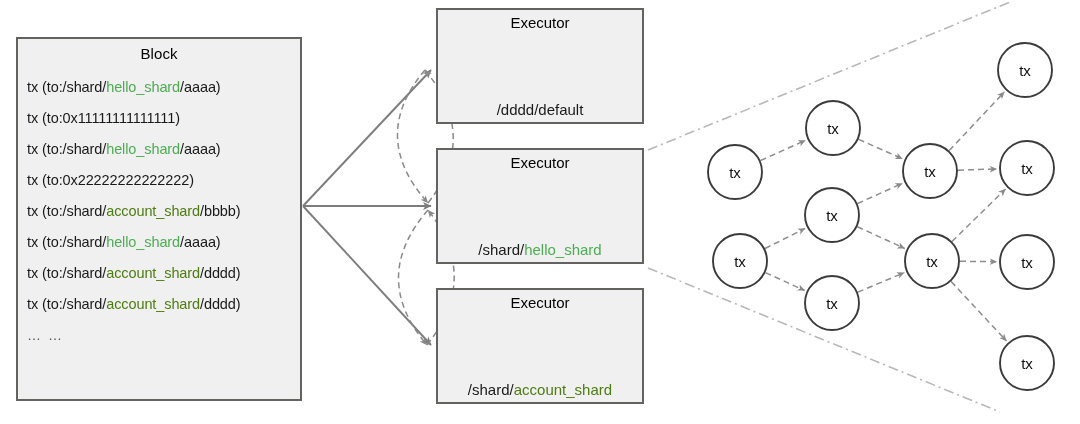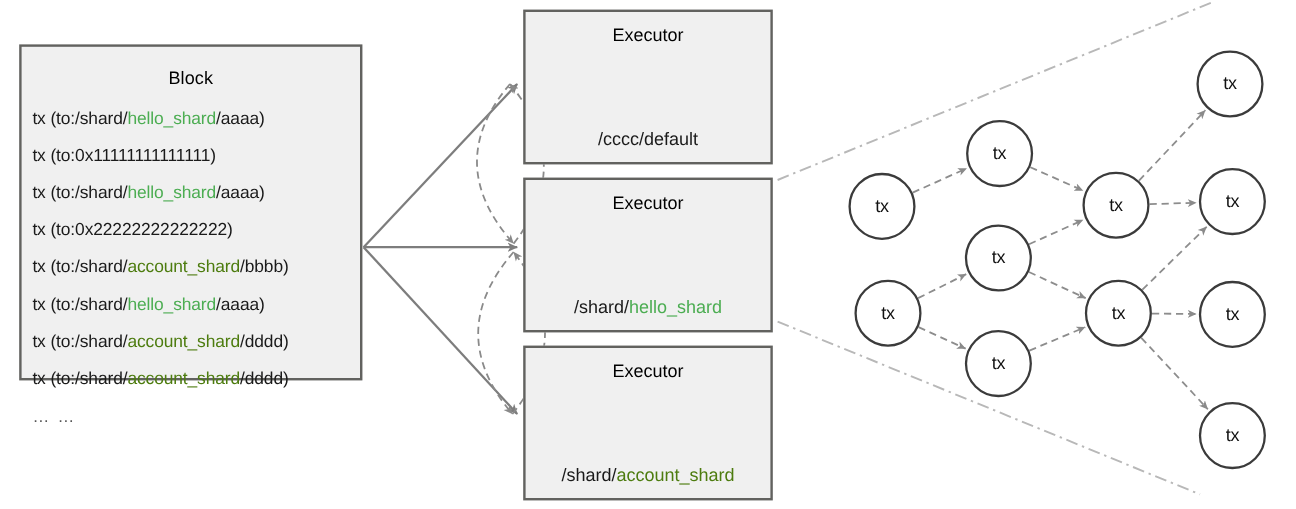--- a/index.html
+++ b/index.html
@@ -23,22 +23,22 @@
   }
   
   .box{
     position:absolute;
     background:#f0f0f0;
     border:2px solid #62625f;
     box-sizing:border-box;
   }
   #block-box{
     left:16px; top:37px;
-    width:286px; height:280px;
-    padding:14px 0 0 0;
+    width:286px; height:364px;
+    padding:2px 0 0 0;
   }
   .box-title{
     text-align:center;
     font-size:15px;
     color:#000000;
     font-weight:400;
     letter-spacing:.1px;
     margin:4px 0 10px 0;
   }
   .tx-list{
@@ -55,21 +55,21 @@
     color:#555555;
     letter-spacing:1.5px;
     font-size:14px;
   }
   .shard-green{color:#4cad52;}
   .shard-blue{color:#4d7c0f;}
 
   
   .exec-box{
     width:208px;
-    height:129px;
+    height:116px;
     display:flex;
     flex-direction:column;
     align-items:center;
     justify-content:center;
     gap:48px;
   }
   #exec-0{left:436px; top:8px;}
   #exec-1{left:436px; top:148px;}
   #exec-2{left:436px; top:288px;}
   .exec-title{
@@ -167,21 +167,21 @@
         <div class="tx-line"><span>tx (to:/shard/</span><span class="shard-green">hello_shard</span><span>/aaaa)</span></div>
         <div class="tx-line"><span>tx (to:/shard/</span><span class="shard-blue">account_shard</span><span>/dddd)</span></div>
         <div class="tx-line"><span>tx (to:/shard/</span><span class="shard-blue">account_shard</span><span>/dddd)</span></div>
         <div class="tx-line dots">… …</div>
       </div>
   </div>
 
   <div class="box exec-box" id="exec-0">
     <div class="exec-title">Executor</div>
     <div class="exec-path">
-      <span>/cccc/default</span><span class="shard-name"></span>
+      <span>/dddd/default</span><span class="shard-name"></span>
     </div>
   </div>
 
   <div class="box exec-box" id="exec-1">
     <div class="exec-title">Executor</div>
     <div class="exec-path">
       <span>/shard/</span><span class="shard-name shard-green">hello_shard</span>
     </div>
   </div>
 

